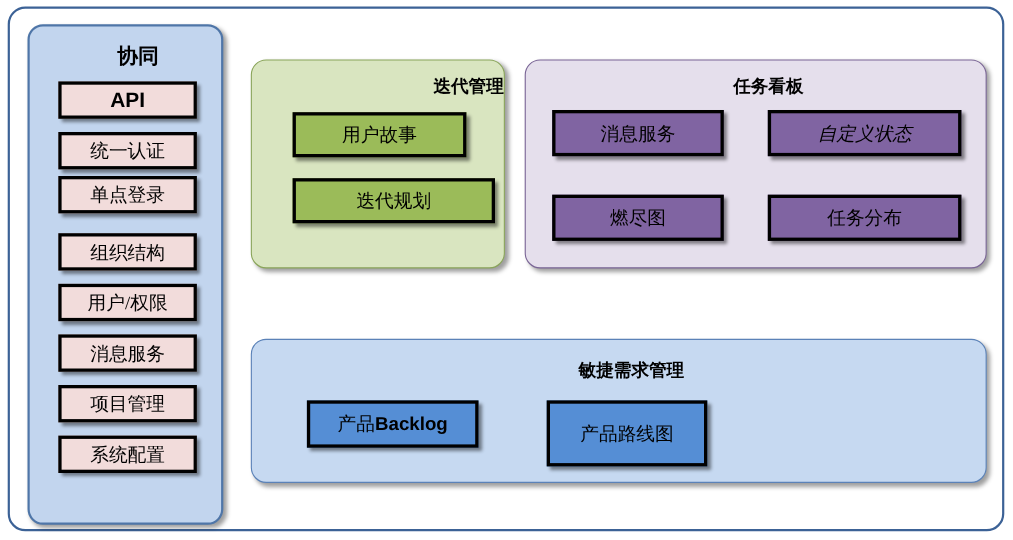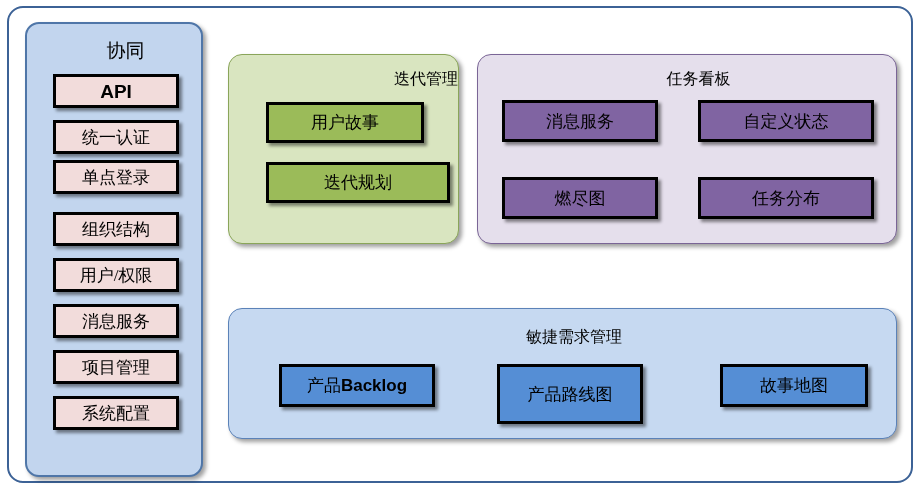--- a/index.html
+++ b/index.html
@@ -33,21 +33,21 @@
     position: absolute;
     box-sizing: border-box;
     border-radius: 14px;
     box-shadow: 3px 3px 4px rgba(0,0,0,0.38);
   }
   .panel-title {
     position: absolute;
     left: 0;
     right: 0;
     text-align: center;
-    font-weight: normal;
+    font-weight: bold;
     color: #000000;
     font-family: "Liberation Sans", "DejaVu Sans", sans-serif;
     padding-left: 23px;
   }
 
   
   #panel-collab {
     left: 16px;
     top: 14px;
     width: 178px;
@@ -190,38 +190,35 @@
       <span>迭代规划</span>
     </div>
   </div>
 
   <div class="panel" id="panel-taskboard">
     <div class="panel-title">任务看板</div>
 
     <div class="box purple-box" style="left:24px; top:45px; width:156px; height:42px;">
       <span>消息服务</span>
     </div>
-    <div class="box purple-box" style="left:220px; top:45px; width:176px; height:42px;">
+    <div class="box purple-box" style="left:220px; top:45px; width:176px; height:42px;font-style:italic;">
       <span>自定义状态</span>
     </div>
     <div class="box purple-box" style="left:24px; top:122px; width:156px; height:42px;">
       <span>燃尽图</span>
     </div>
     <div class="box purple-box" style="left:220px; top:122px; width:176px; height:42px;">
       <span>任务分布</span>
     </div>
   </div>
 
   <div class="panel" id="panel-agile">
     <div class="panel-title">敏捷需求管理</div>
 
     <div class="box blue-box" style="left:50px; top:55px; width:156px; height:43px;">
       <span><span>产品</span><span class="mixed-bold">Backlog</span></span>
     </div>
     <div class="box blue-box" style="left:268px; top:55px; width:146px; height:60px;">
       <span>产品路线图</span>
     </div>
-    <div class="box blue-box" style="left:491px; top:55px; width:148px; height:43px;">
-      <span>故事地图</span>
-    </div>
   </div>
 
 </div>
 
 </body></html>

